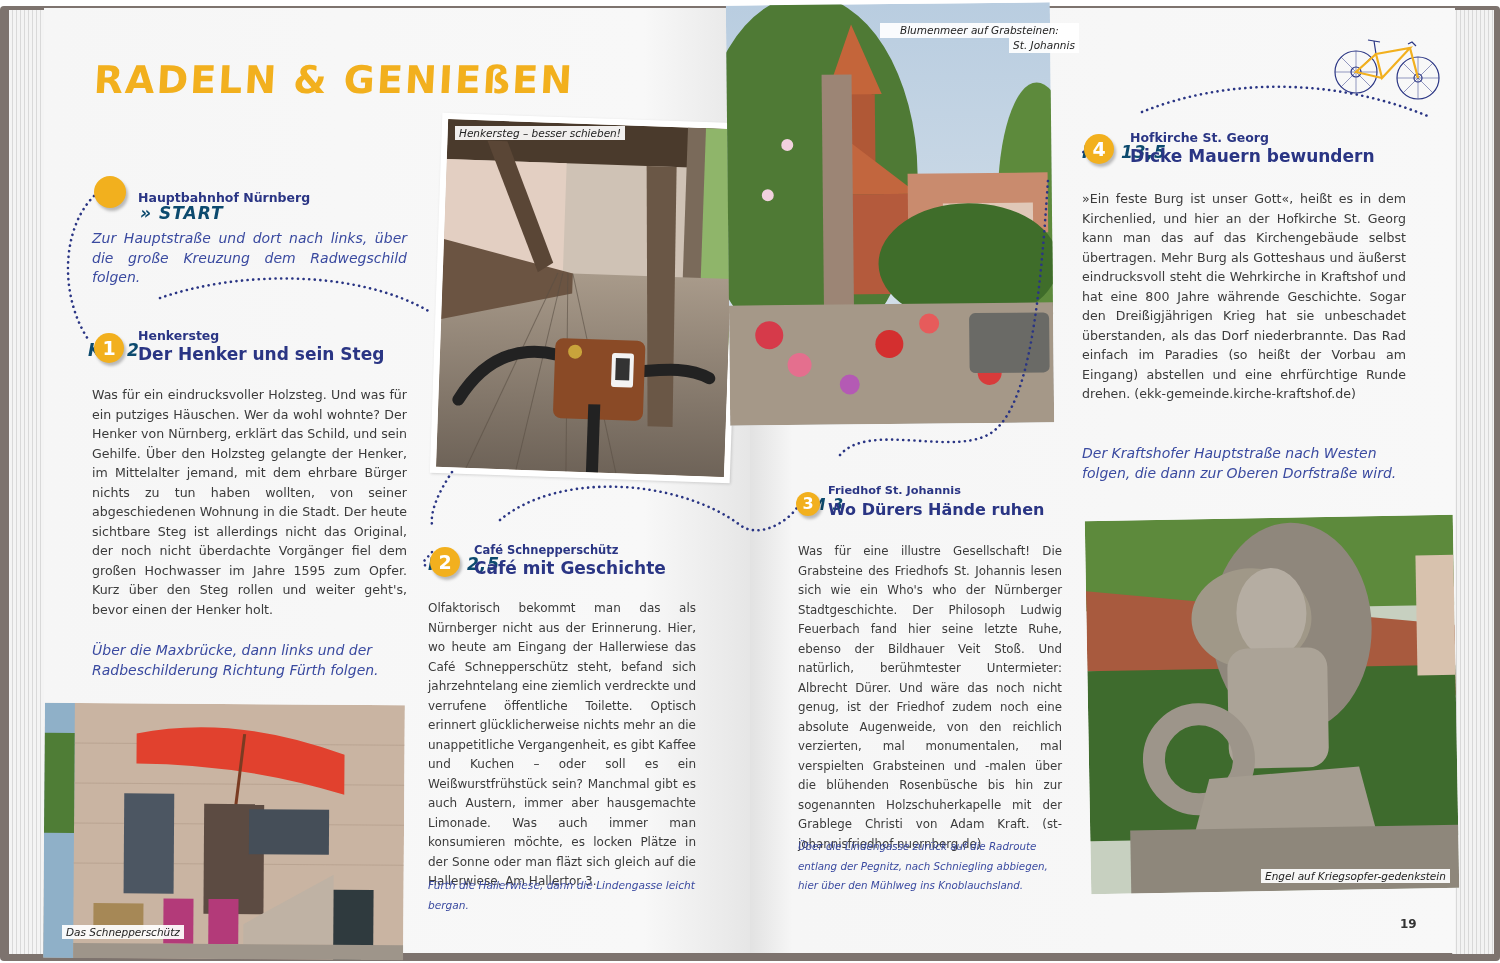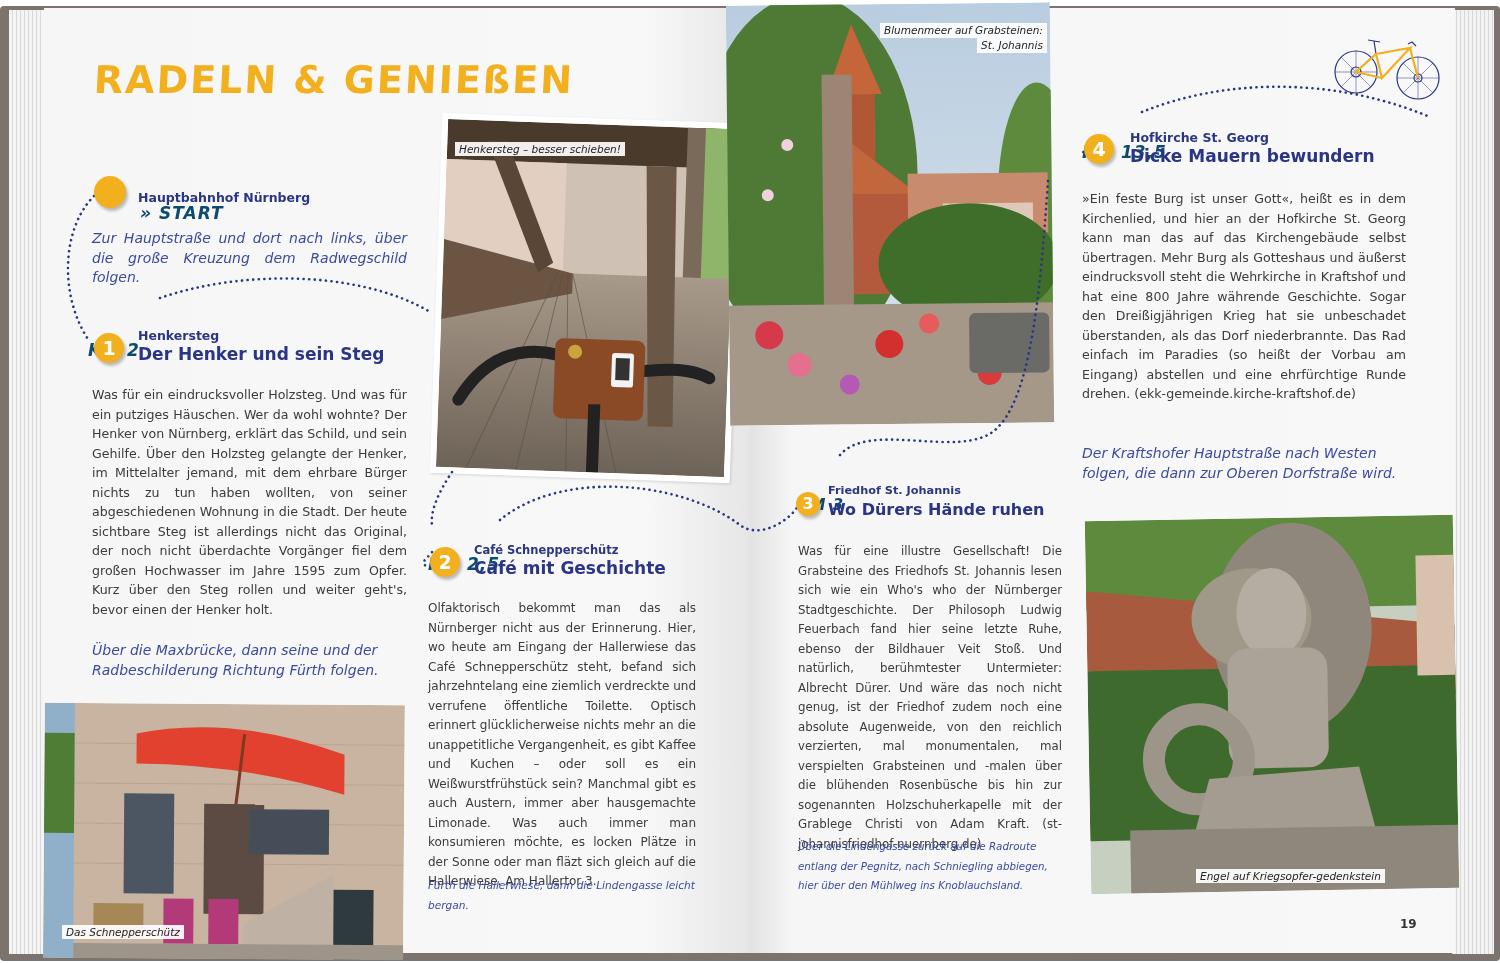--- a/index.html
+++ b/index.html
@@ -75,21 +75,21 @@
         <line x1="180" y1="348" x2="130" y2="150"></line>
     </g>
     <path d="M20,280 C60,210 120,230 140,240 C180,260 230,230 270,250" stroke="#222" stroke-width="12" fill="none" stroke-linecap="round"></path>
     <rect x="115" y="215" width="90" height="80" rx="8" fill="#8a4a26"></rect>
     <rect x="172" y="228" width="22" height="34" rx="3" fill="#f3f3f3"></rect>
     <rect x="176" y="233" width="14" height="22" fill="#333"></rect>
     <circle cx="135" cy="228" r="7" fill="#c9a43b"></circle>
     <rect x="150" y="280" width="12" height="68" fill="#222"></rect>
   </svg>
 </div>
-<div class="caption" style="left:455px;top:142px;">Henkersteg –  besser schieben!</div>
+<div class="caption" style="left:455px;top:126px;">Henkersteg –  besser schieben!</div>
 
 <div class="photo" style="left:728px;top:4px;width:324px;height:420px;transform:rotate(-0.6deg);">
   <svg width="324" height="420" viewBox="0 0 324 420">
     <defs>
       <linearGradient id="sky" x1="0" y1="0" x2="0" y2="1">
         <stop offset="0" stop-color="#b9cde0"></stop>
           <stop offset="1" stop-color="#dbe4ec"></stop>
       </linearGradient>
     </defs>
     <rect width="324" height="420" fill="url(#sky)"></rect>
@@ -111,21 +111,21 @@
         <circle cx="200" cy="320" r="10" fill="#e65b5b"></circle>
       <circle cx="260" cy="370" r="12" fill="#d83b3b"></circle>
         <circle cx="120" cy="380" r="10" fill="#b45ab4"></circle>
       <circle cx="60" cy="140" r="6" fill="#f1d1de"></circle>
         <circle cx="40" cy="190" r="6" fill="#f1d1de"></circle>
     </g>
     <rect x="240" y="310" width="80" height="60" rx="6" fill="#6a6a66"></rect>
   </svg>
 </div>
 <div class="caption right" style="left:876px;top:22px;background:transparent;">
-  <div style="background:rgba(255,255,255,0.92);padding:0 4px;">Blumenmeer auf Grabsteinen:</div>
+  <div style="background:rgba(255,255,255,0.92);padding:0 20px;">Blumenmeer auf Grabsteinen:</div>
   <div style="background:rgba(255,255,255,0.92);padding:0 4px;display:inline-block;float:right;text-align:center;">St. Johannis</div>
 </div>
 
 <div class="photo" style="left:44px;top:704px;width:360px;height:255px;transform:rotate(0.4deg);">
   <svg width="360" height="255" viewBox="0 0 360 255">
     <rect width="360" height="255" fill="#c9b4a2"></rect>
     <rect x="0" y="0" width="30" height="255" fill="#8fb0c8"></rect>
     <rect x="0" y="30" width="30" height="100" fill="#4f7d36"></rect>
     <g stroke="#b09a88" stroke-width="1" opacity="0.6">
       <line x1="30" y1="40" x2="360" y2="40"></line>
@@ -157,21 +157,21 @@
     <rect x="330" y="40" width="38" height="120" fill="#d8c2ae"></rect>
     <ellipse cx="205" cy="110" rx="80" ry="105" fill="#8f877c"></ellipse>
     <ellipse cx="165" cy="100" rx="60" ry="50" fill="#a09888"></ellipse>
     <ellipse cx="185" cy="95" rx="35" ry="45" fill="#b5ada2"></ellipse>
     <rect x="140" y="130" width="100" height="120" rx="20" fill="#aba397"></rect>
     <circle cx="110" cy="240" r="45" fill="none" stroke="#9d958a" stroke-width="22"></circle>
     <polygon points="120,260 270,250 290,330 100,330" fill="#a49c90"></polygon>
     <rect x="40" y="310" width="328" height="63" fill="#8e877b"></rect>
   </svg>
 </div>
-<div class="caption" style="left:1196px;top:869px;">Engel auf Kriegsopfer-gedenkstein</div>
+<div class="caption" style="left:1261px;top:869px;">Engel auf Kriegsopfer-gedenkstein</div>
 
 <svg class="dots" width="1500" height="963">
   <g fill="none" stroke="#2a3584" stroke-width="2.6" stroke-dasharray="0.1 5.5" stroke-linecap="round">
     <path d="M94,196 C60,230 60,300 90,342"></path>
     <path d="M160,298 C240,270 360,270 430,312"></path>
     <path d="M452,472 C440,490 430,510 432,525"></path>
     <path d="M432,552 C426,560 420,562 426,566"></path>
     <path d="M500,520 C560,470 680,480 740,525 C760,540 790,520 798,506"></path>
     <path d="M840,455 C870,420 960,460 995,430 C1030,400 1040,300 1048,180"></path>
     <path d="M1090,147 C1082,155 1080,152 1084,152"></path>
@@ -210,21 +210,21 @@
 <div class="marker" style="left:94px;top:176px;width:32px;height:32px;"></div>
 <div class="km" style="left:140px;top:168px;">» START</div>
 <div class="sub" style="left:138px;top:190px;font-size:12.5px;">Hauptbahnhof Nürnberg</div>
 <div class="dir" style="left:92px;top:229px;width:315px;text-align:justify;">Zur Hauptstraße und dort nach links, über die große Kreuzung dem Radwegschild folgen.</div>
 
 <div class="km" style="left:88px;top:305px;">KM 2</div>
 <div class="marker" style="left:94px;top:333px;">1</div>
 <div class="sub" style="left:138px;top:328px;">Henkersteg</div>
 <div class="head" style="left:138px;top:344px;">Der Henker und sein Steg</div>
 <div class="body" style="left:92px;top:385px;width:315px;">Was für ein eindrucksvoller Holzsteg. Und was für ein putziges Häuschen. Wer da wohl wohnte? Der Henker von Nürnberg, erklärt das Schild, und sein Gehilfe. Über den Holzsteg gelangte der Henker, im Mittelalter jemand, mit dem ehrbare Bürger nichts zu tun haben wollten, von seiner abgeschiedenen Wohnung in die Stadt. Der heute sichtbare Steg ist allerdings nicht das Original, der noch nicht überdachte Vorgänger fiel dem großen Hochwasser im Jahre 1595 zum Opfer. Kurz über den Steg rollen und weiter geht's, bevor einen der Henker holt.</div>
-<div class="dir" style="left:92px;top:641px;width:318px;">Über die Maxbrücke, dann seine und der Radbeschilderung Richtung Fürth folgen.</div>
+<div class="dir" style="left:92px;top:641px;width:318px;">Über die Maxbrücke, dann links und der Radbeschilderung Richtung Fürth folgen.</div>
 
 <div class="km" style="left:428px;top:519px;text-align:right;">KM 2,5</div>
 <div class="marker" style="left:430px;top:547px;">2</div>
 <div class="sub" style="left:474px;top:543px;font-size:11.5px;">Café Schnepperschütz</div>
 <div class="head" style="left:474px;top:558px;">Café mit Geschichte</div>
 <div class="body" style="left:428px;top:599px;width:268px;font-size:12px;">Olfaktorisch bekommt man das als Nürnberger nicht aus der Erinnerung. Hier, wo heute am Eingang der Hallerwiese das Café Schnepperschütz steht, befand sich jahrzehntelang eine ziemlich verdreckte und verrufene öffentliche Toilette. Optisch erinnert glücklicherweise nichts mehr an die unappetitliche Vergangenheit, es gibt Kaffee und Kuchen – oder soll es ein Weißwurstfrühstück sein? Manchmal gibt es auch Austern, immer aber hausgemachte Limonade. Was auch immer man konsumieren möchte, es locken Plätze in der Sonne oder man fläzt sich gleich auf die Hallerwiese. Am Hallertor 3.</div>
 <div class="dir" style="left:428px;top:876px;width:280px;font-size:10.6px;">Fürth die Hallerwiese, dann die Lindengasse leicht bergan.</div>
 
 <div class="km" style="left:798px;top:461px;font-size:15px;text-align:right;">KM 3</div>
 <div class="marker small" style="left:796px;top:492px;">3</div>

